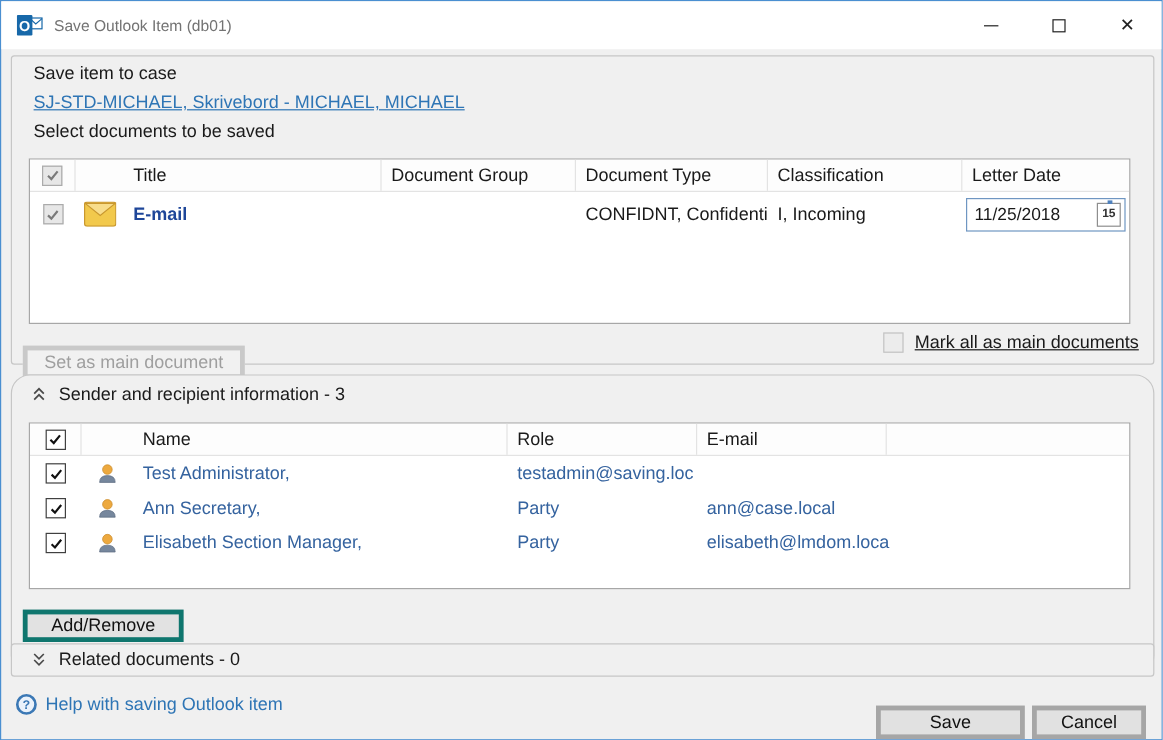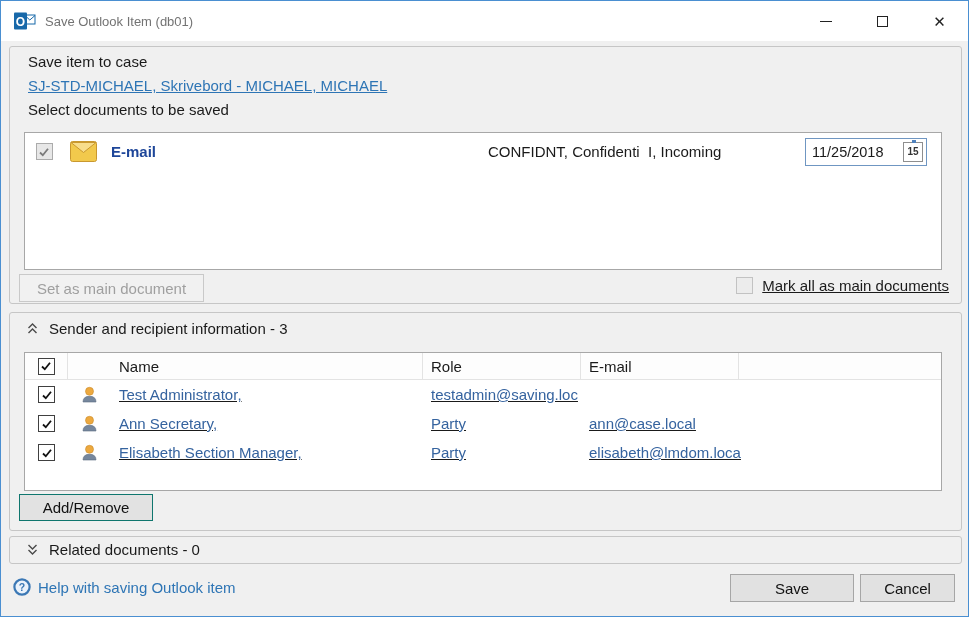--- a/index.html
+++ b/index.html
@@ -17,21 +17,21 @@
   .tb-btns { margin-left:auto; display:flex; height:40px; }
   .tb-btn { width:57px; height:40px; display:flex; align-items:center; justify-content:center; cursor:default; }
   .glyph-min { width:12px; height:0; border-top:1px solid #222; display:block; }
   .glyph-max { width:11px; height:11px; border:1px solid #222; display:block; }
   .glyph-close { font-size:15px; color:#222; line-height:1; }
 
   
   .group { position:absolute; left:8px; width:953px; border:1px solid #c6c6c6;
            border-radius:3px; background:#f0f0f0; }
   #group-docs    { top:45px;  height:258px; }
-  #group-sender  { top:311px; height:219px; }
+  #group-sender  { top:311px; height:250px;border-radius:16px; }
   #group-related { top:535px; height:28px; }
 
   .lbl { position:absolute; left:18px; color:#1a1a1a; }
   .case-link { position:absolute; left:18px; color:#2e75b5; text-decoration:underline; cursor:pointer; }
 
   .section-head { position:absolute; top:7px; left:16px; display:flex; align-items:center; gap:10px; cursor:pointer; }
   .section-head .txt { color:#1a1a1a; }
 
   
   .tbl { position:absolute; left:14px; width:918px; background:#fff; border:1px solid #a7a7a7; overflow:hidden; }
@@ -44,45 +44,45 @@
 
   .tr-h { height:27px; border-bottom:1px solid #e3e3e3; background:#fdfdfd; }
   .th { height:100%; display:flex; align-items:center; padding-left:8px; color:#1a1a1a; }
   .th.sep { border-right:1px solid #e3e3e3; }
   .th.center { justify-content:center; padding-left:0; }
 
   .td { display:flex; align-items:center; padding-left:8px; }
   .td.center { justify-content:center; padding-left:0; }
 
   .doc-row { height:37px; }
-  .party-row { height:29px;text-decoration:underline; }
+  .party-row { height:29px; }
 
   .doc-title { color:#1e4699; font-weight:bold; }
   .blue-text { color:#35639f; }
 
   
   .cb { width:17px; height:17px; border:1px solid #404040; background:#fff;
         display:flex; align-items:center; justify-content:center; cursor:pointer; }
   .cb.dis-checked { background:#e7e7e7; border-color:#ababab; }
   .cb.dis-empty   { background:#ececec; border-color:#c2c2c2; }
 
   
-  .datebox { display:flex; align-items:center; height:28px; width:122px; background:#fff;
+  .datebox { display:flex; align-items:center; height:28px; width:133px; background:#fff;
              border:1px solid #6f96c2; padding:0 3px 0 6px; gap:3px; }
   .datebox .val { flex:1; font-size:14.5px; color:#1a1a1a; }
   .cal { width:20px; height:20px; border:1px solid #8e8e8e; background:#fff;
          display:flex; flex-direction:row; position:relative; cursor:pointer; }
   .cal-top { height:5px; background:#4f81bd; }
   .cal-dot { position:absolute; top:-3px; left:8px; width:4px; height:3px; background:#4f81bd; }
   .cal-num { flex:1; display:flex; align-items:center; justify-content:center;
              font-size:10px; font-weight:bold; color:#333; }
 
   
   .btn { display:flex; align-items:center; justify-content:center; background:#e2e2e2;
-         border:1px solid #0f766e; color:#111; font-size:15px; cursor:pointer; }
+         border:4px solid #0f766e; color:#111; font-size:15px; cursor:pointer;margin-top:14px; }
   .btn.disabled { background:#f1f1f1; border-color:#c9c9c9; color:#9f9f9f; cursor:default; }
   #btn-setmain   { position:absolute; left:9px;  top:227px; width:185px; height:28px; }
   #btn-addremove { position:absolute; left:9px;  top:181px; width:134px; height:27px; }
   #btn-save   { position:absolute; left:729px; top:573px; width:124px; height:28px; background:#e1e1e1; border-color:#a6a6a6; }
   #btn-cancel { position:absolute; left:859px; top:573px; width:95px;  height:28px; background:#e1e1e1; border-color:#a6a6a6; }
 
   .markall { position:absolute; top:230px; right:12px; display:flex; align-items:flex-start; gap:9px;text-decoration:underline; }
 
   
   .help { position:absolute; left:12px; top:577px; display:flex; align-items:center; gap:7px; cursor:pointer; }
@@ -115,20 +115,35 @@
         </span>
     </span>
   </div>
 
   <div class="group" id="group-docs">
     <div class="lbl" style="top:6px;">Save item to case</div>
     <a class="case-link" style="top:30px;">SJ-STD-MICHAEL, Skrivebord - MICHAEL, MICHAEL</a>
     <div class="lbl" style="top:54px;">Select documents to be saved</div>
 
     <div class="tbl" id="docs-table">
+      <div class="tr tr-h doc-cols">
+        <div class="th sep center">
+          <span class="cb dis-checked">
+            <svg width="12" height="12" viewBox="0 0 12 12">
+                <path d="M2 6.5 L4.8 9.2 L10 2.8" stroke="#7a7a7a" stroke-width="1.8" fill="none"></path>
+              </svg>
+          </span>
+        </div>
+        <div class="th"></div>
+        <div class="th sep">Title</div>
+        <div class="th sep">Document Group</div>
+        <div class="th sep">Document Type</div>
+        <div class="th sep">Classification</div>
+        <div class="th">Letter Date</div>
+      </div>
       <div class="tr doc-row doc-cols">
         <div class="td center">
           <span class="cb dis-checked">
             <svg width="12" height="12" viewBox="0 0 12 12">
                 <path d="M2 6.5 L4.8 9.2 L10 2.8" stroke="#7a7a7a" stroke-width="1.8" fill="none"></path>
               </svg>
           </span>
         </div>
         <div class="td center">
           <span style="display:flex;">

